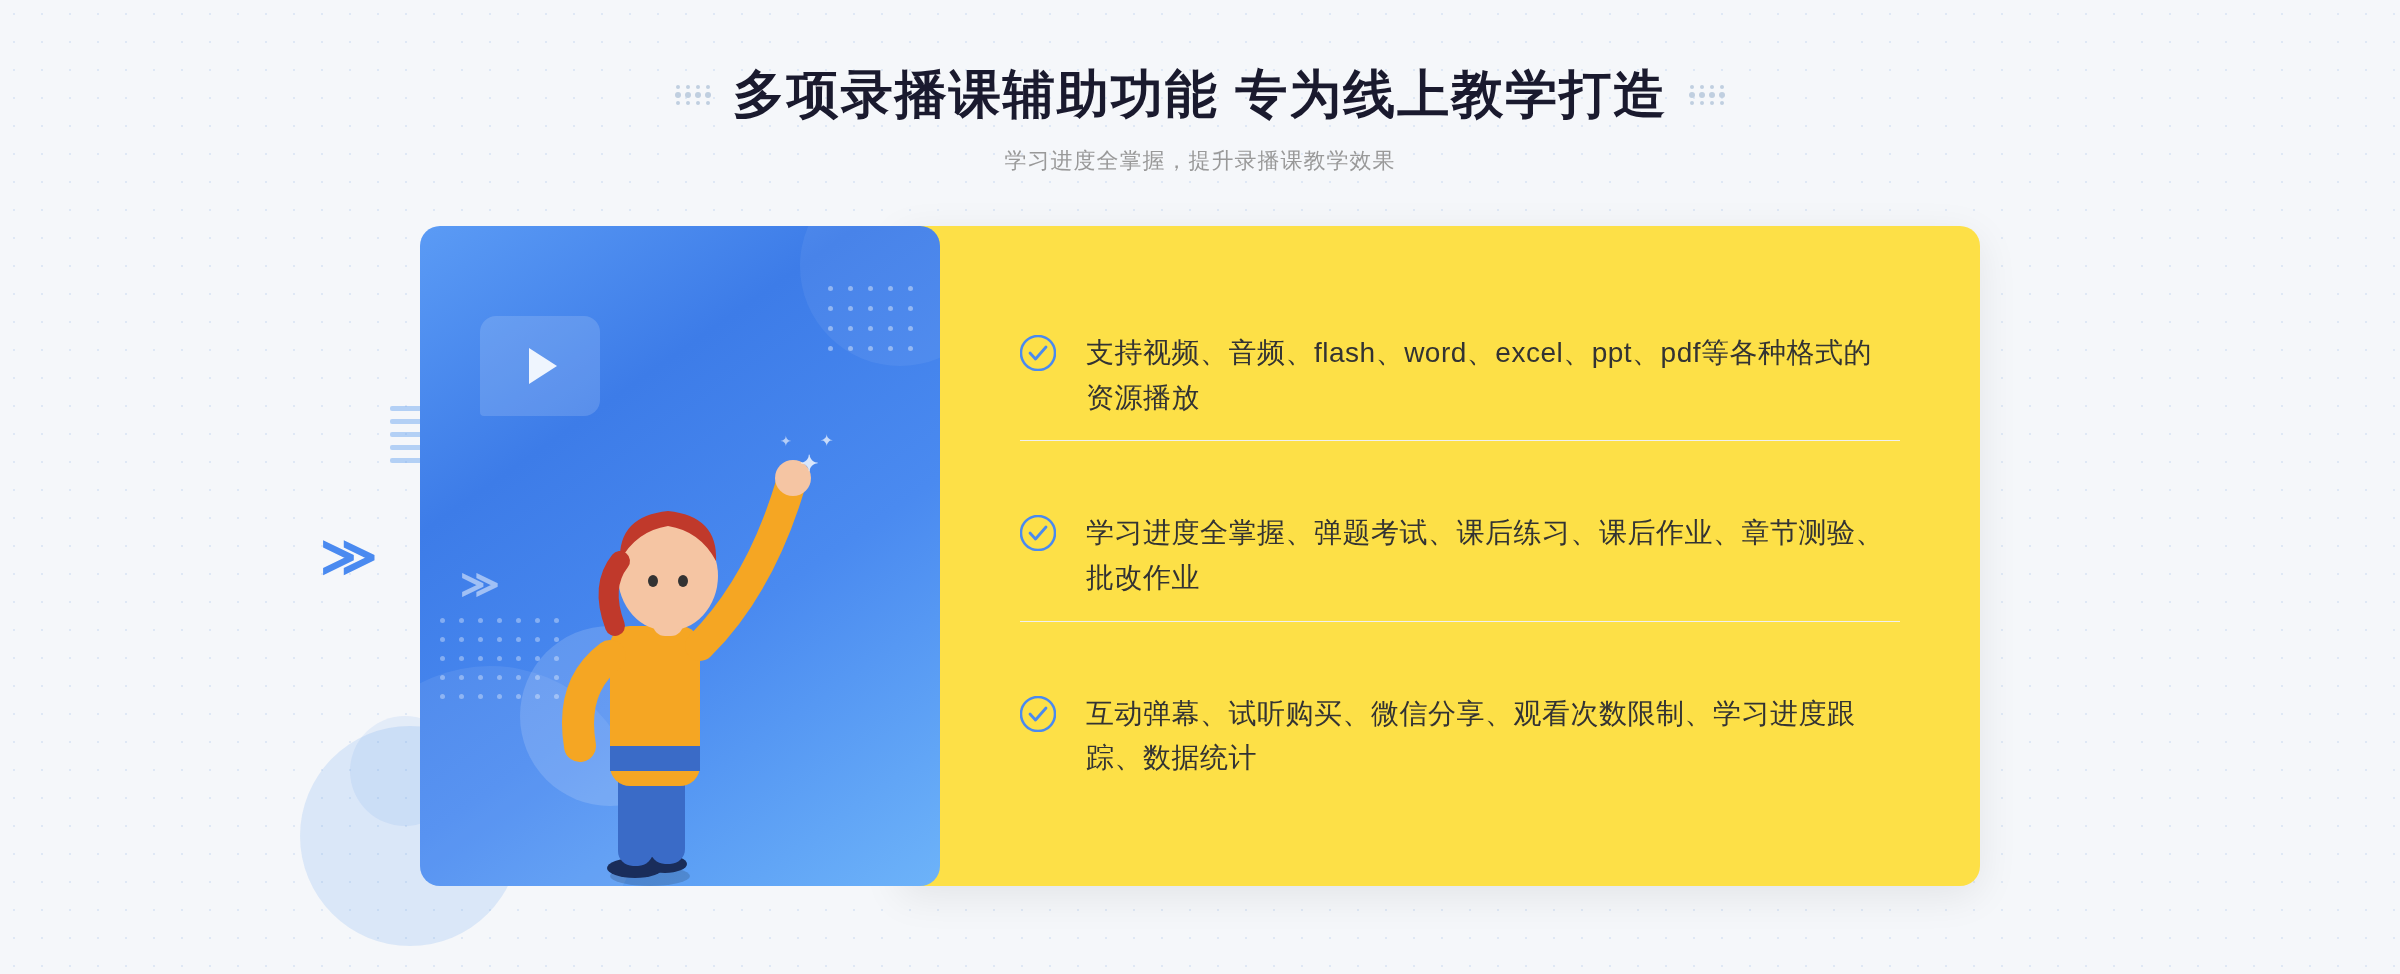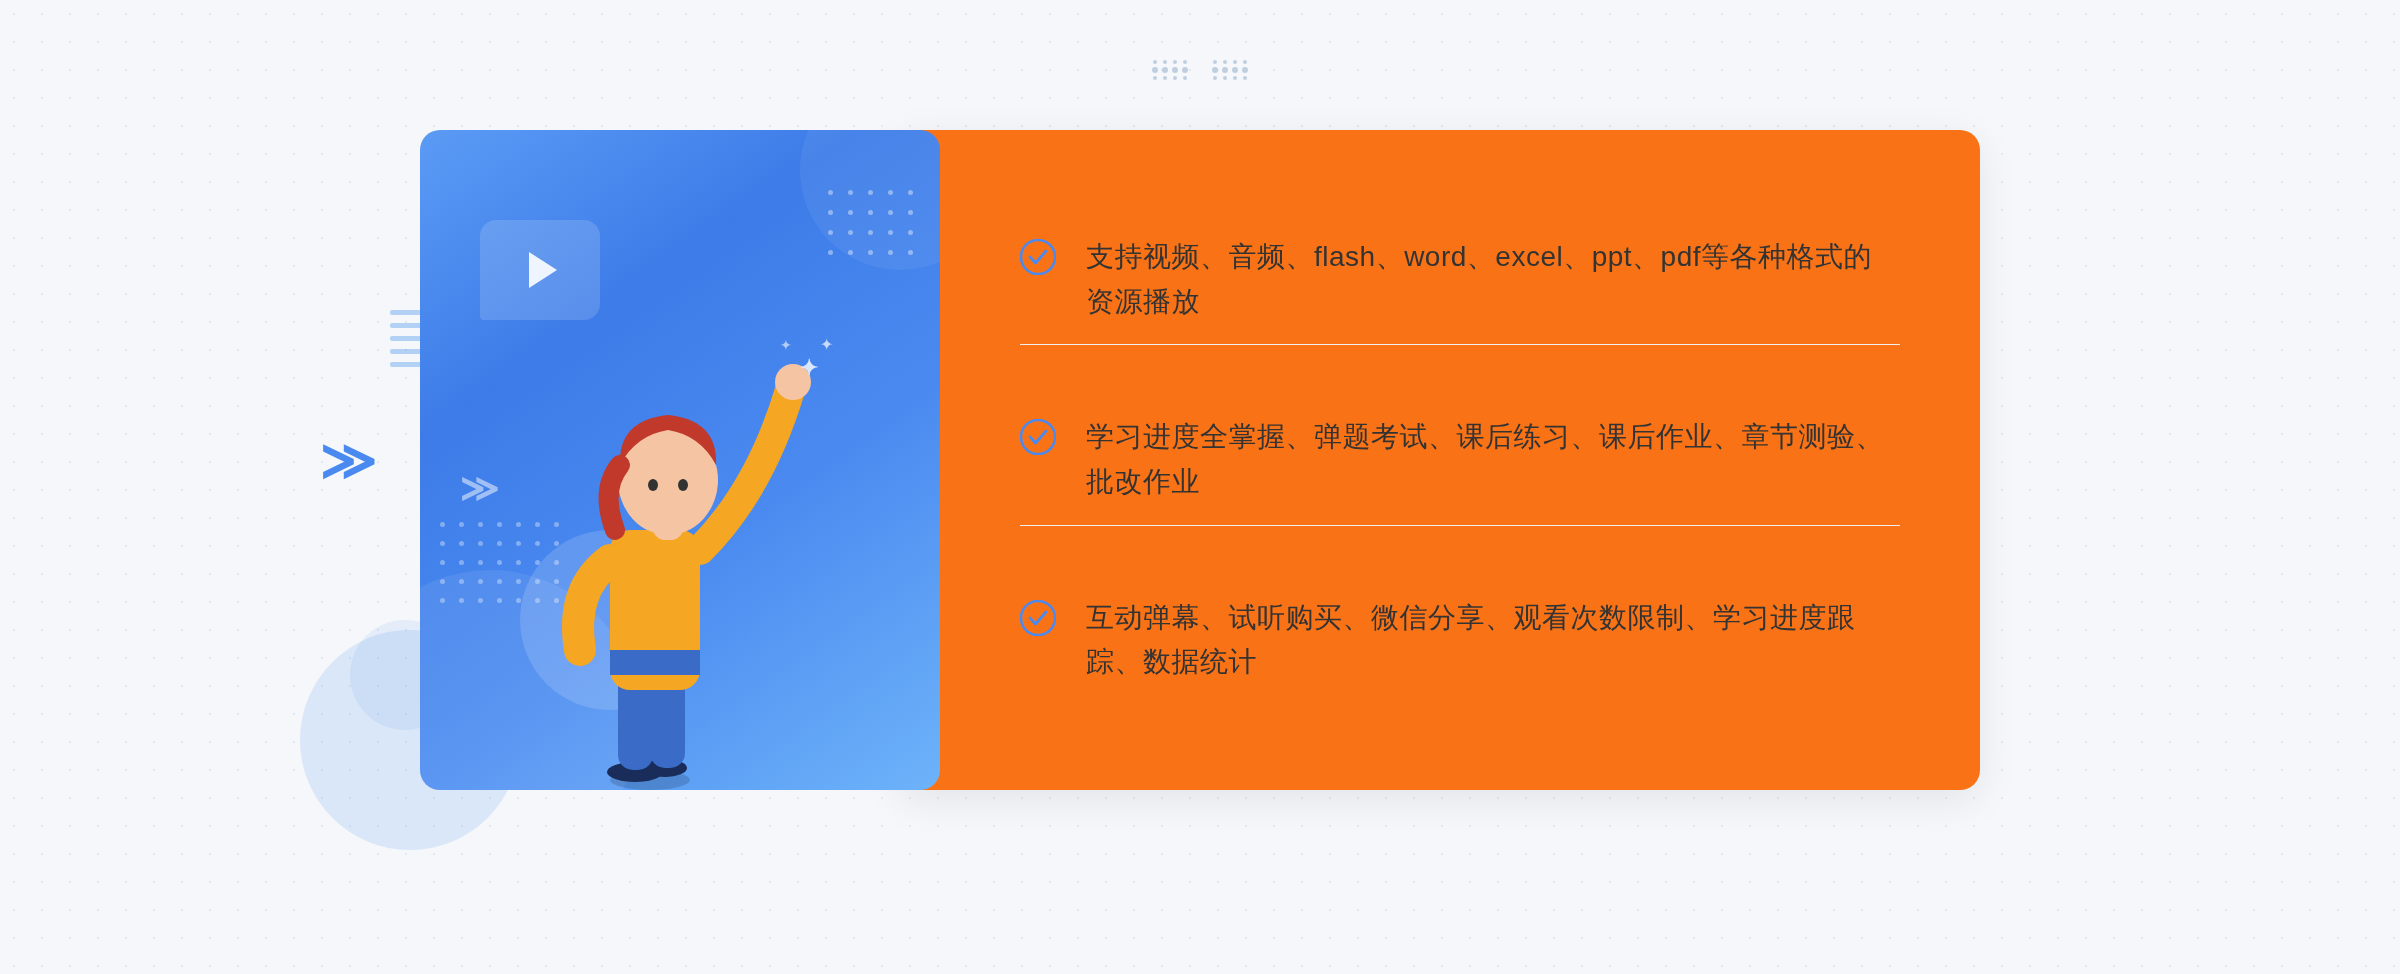--- a/index.html
+++ b/index.html
@@ -139,21 +139,21 @@
       border-left: 28px solid white;
       border-top: 18px solid transparent;
       border-bottom: 18px solid transparent;
       margin-left: 6px;
       opacity: 0.9;
     }
 
     
     .content-panel {
       flex: 1;
-      background: #f97316;
+      background: #fde047;
       border-radius: 0 20px 20px 0;
       margin-left: -40px;
       padding: 60px 80px 60px 120px;
       box-shadow: 0 10px 40px rgba(0,0,0,0.08);
       display: flex;
       flex-direction: column;
       justify-content: space-around;
       min-height: 660px;
     }
 
@@ -216,39 +216,41 @@
           <circle cx="15" cy="2" r="2" fill="#c0cfe0"></circle>
           <circle cx="25" cy="2" r="2" fill="#c0cfe0"></circle>
           <circle cx="35" cy="2" r="2" fill="#c0cfe0"></circle>
           <circle cx="5" cy="18" r="2" fill="#c0cfe0"></circle>
           <circle cx="15" cy="18" r="2" fill="#c0cfe0"></circle>
           <circle cx="25" cy="18" r="2" fill="#c0cfe0"></circle>
           <circle cx="35" cy="18" r="2" fill="#c0cfe0"></circle>
         </svg>
       </div>
 
+      <h1 class="main-title">多项录播课辅助功能 专为线上教学打造</h1>
 
       <div class="decorator-dots">
         <svg width="40" height="20" viewBox="0 0 40 20">
           <circle cx="5" cy="10" r="3" fill="#c0cfe0"></circle>
           <circle cx="15" cy="10" r="3" fill="#c0cfe0"></circle>
           <circle cx="25" cy="10" r="3" fill="#c0cfe0"></circle>
           <circle cx="35" cy="10" r="3" fill="#c0cfe0"></circle>
           <circle cx="5" cy="2" r="2" fill="#c0cfe0"></circle>
           <circle cx="15" cy="2" r="2" fill="#c0cfe0"></circle>
           <circle cx="25" cy="2" r="2" fill="#c0cfe0"></circle>
           <circle cx="35" cy="2" r="2" fill="#c0cfe0"></circle>
           <circle cx="5" cy="18" r="2" fill="#c0cfe0"></circle>
           <circle cx="15" cy="18" r="2" fill="#c0cfe0"></circle>
           <circle cx="25" cy="18" r="2" fill="#c0cfe0"></circle>
           <circle cx="35" cy="18" r="2" fill="#c0cfe0"></circle>
         </svg>
       </div>
     </div>
 
+    <p class="subtitle">学习进度全掌握，提升录播课教学效果</p>
   </div>
 
   <div class="content-area">
 
     <div style="position:absolute; left:-100px; top:50%; transform:translateY(-50%); color:#4a8af0; font-size:55px; font-weight:900; z-index:5; line-height:1;">
       ≫
     </div>
 
     <div style="position:absolute; bottom:-60px; left:-120px; width:220px; height:220px; border-radius:50%; background:rgba(100,160,240,0.18); z-index:0;"></div>
     <div style="position:absolute; bottom:60px; left:-70px; width:110px; height:110px; border-radius:50%; background:rgba(100,160,240,0.12); z-index:0;"></div>

